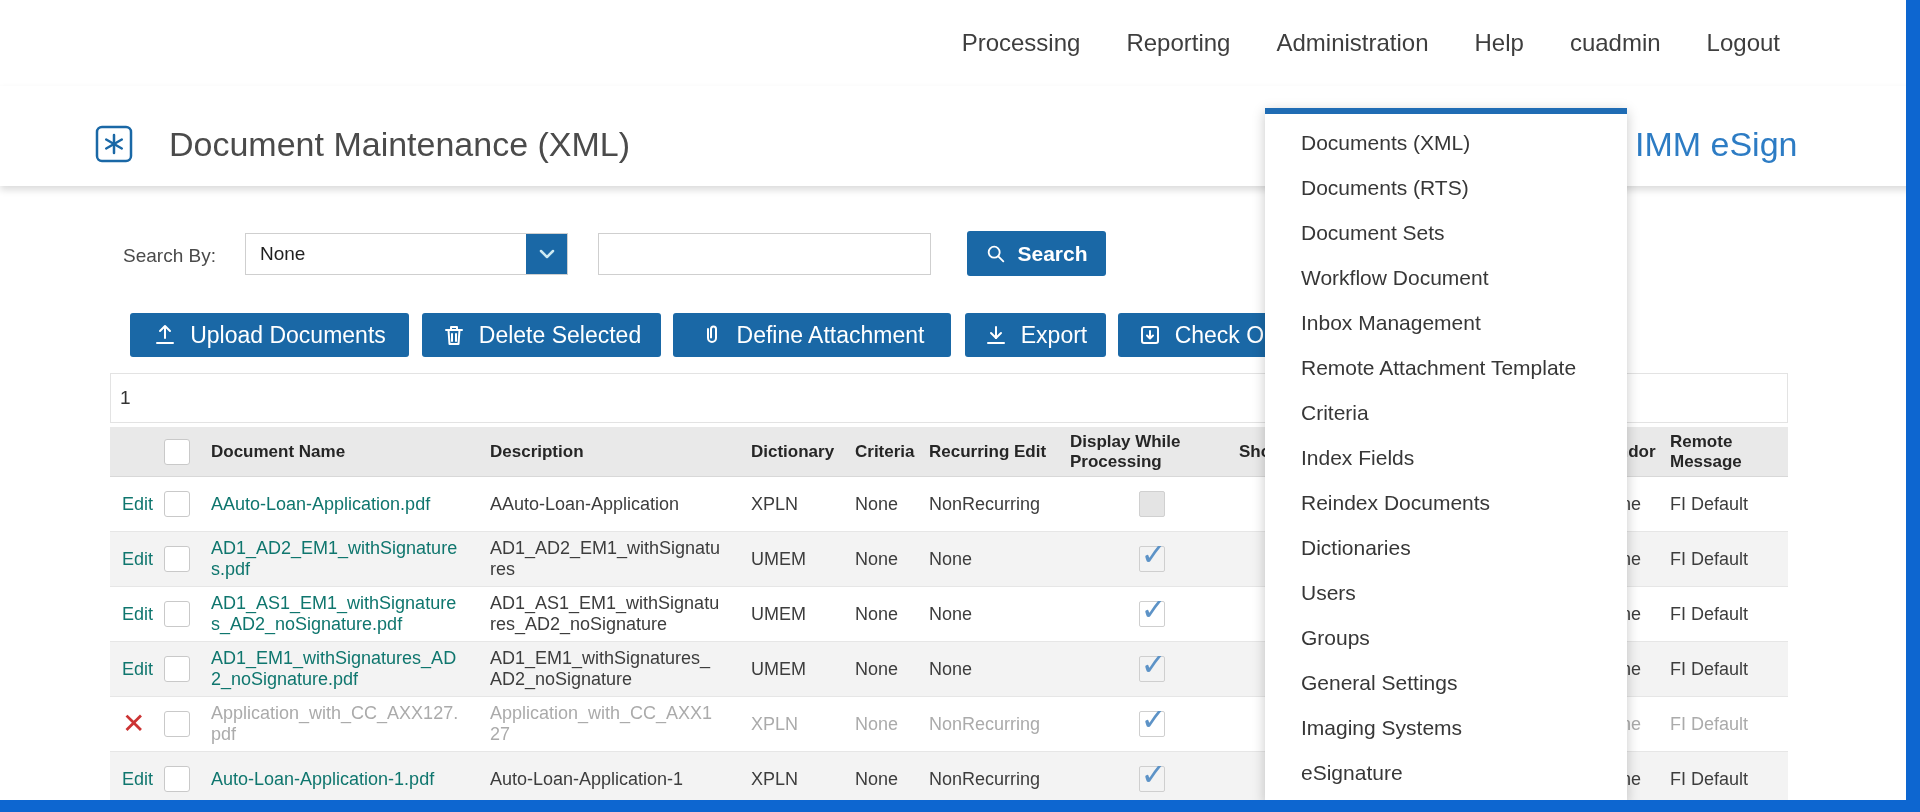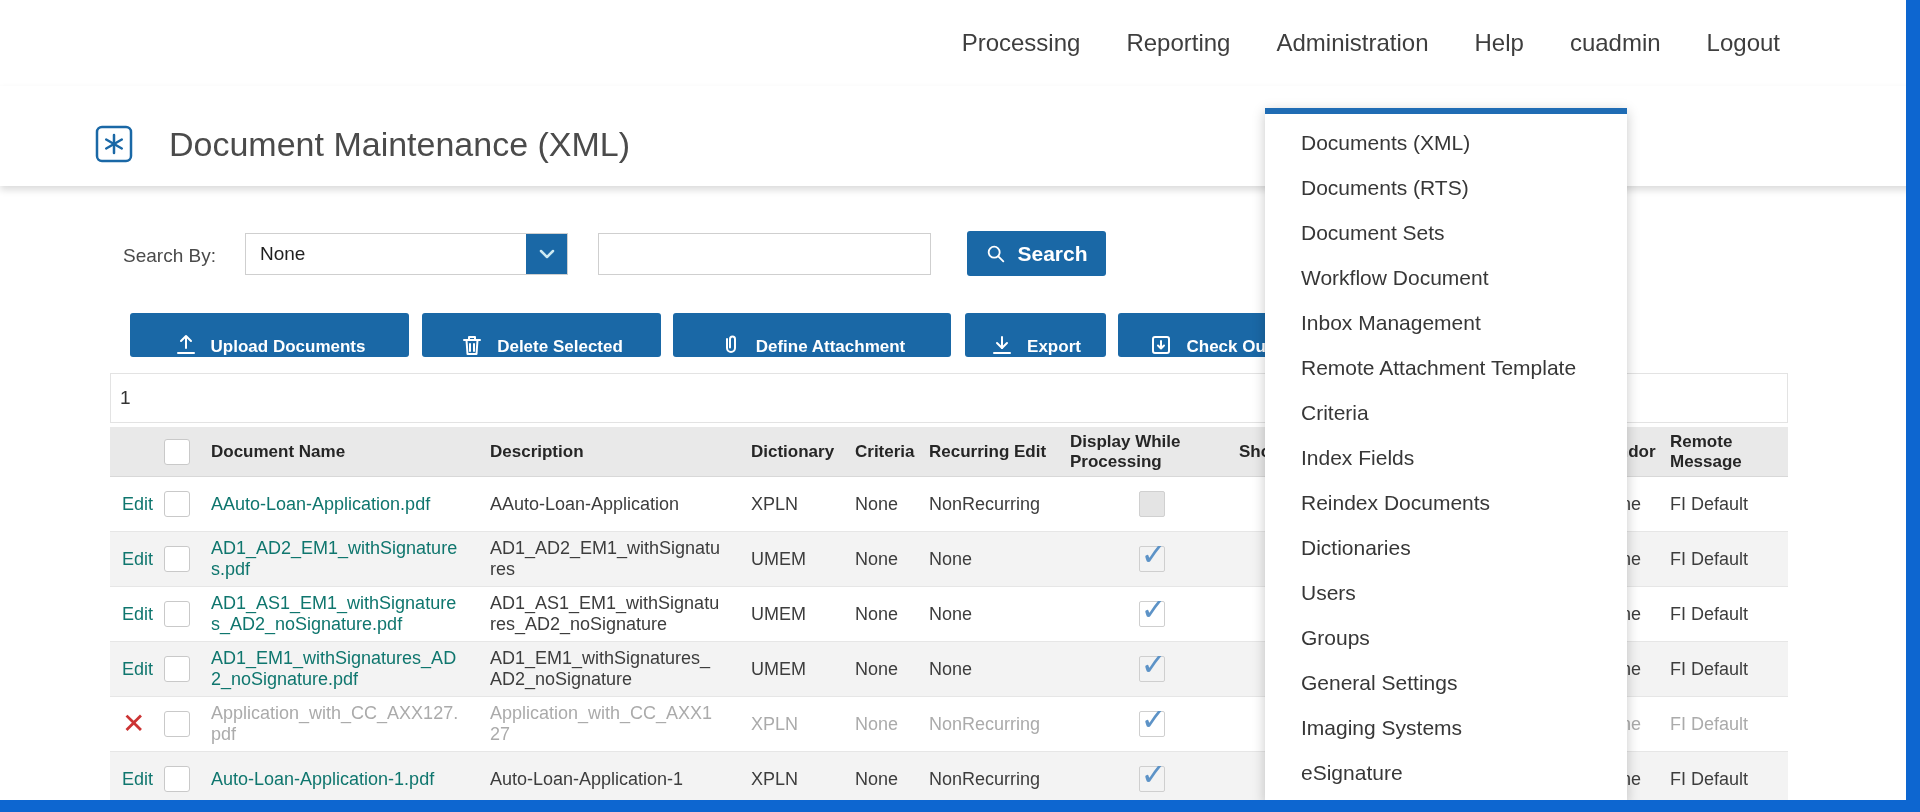--- a/index.html
+++ b/index.html
@@ -35,21 +35,21 @@
                   display:flex; align-items:center; justify-content:center; cursor:pointer; }
   .sb-input { position:absolute; left:598px; top:233px; width:333px; height:42px; border:1px solid #cfcfcf;
               font-size:19px; padding:0 12px; font-family:"Liberation Sans", sans-serif; }
   .search-btn { position:absolute; left:967px; top:231px; width:139px; height:45px; background:#1a68a6;
                 border:none; border-radius:3px; color:#fff; font-size:21px; font-weight:bold;
                 display:flex; align-items:center; justify-content:center; gap:10px; cursor:pointer;
                 font-family:"Liberation Sans", sans-serif; }
 
   
   .tbtn { position:absolute; top:313px; height:44px; background:#1a68a6; border:none; border-radius:3px;
-          color:#fff; font-size:17px; font-weight:bold; display:flex; align-items:flex-end; justify-content:center;
+          color:#fff; font-size:23px; font-weight:normal; display:flex; align-items:center; justify-content:center;
           gap:13px; cursor:pointer; font-family:"Liberation Sans", sans-serif; }
   .btn-upload   { left:130px;  width:279px; }
   .btn-delete   { left:422px;  width:239px; }
   .btn-define   { left:673px;  width:278px; }
   .btn-export   { left:965px;  width:141px; }
   .btn-checkout { left:1118px; width:185px; }
 
   
   .pager { position:absolute; left:110px; top:373px; width:1678px; height:50px; background:#fff;
            border:1px solid #e3e3e3; display:flex; align-items:center; padding-left:9px;
@@ -117,20 +117,21 @@
 <div class="page-header">
   <div class="ph-icon">
     <svg width="40" height="40" viewBox="0 0 40 40">
       <rect x="3" y="3" width="34" height="34" rx="5" fill="#ffffff" stroke="#1a68a6" stroke-width="2.5"></rect>
       <line x1="20" y1="11" x2="20" y2="29" stroke="#1a68a6" stroke-width="2.5" stroke-linecap="round"></line>
       <line x1="12.2" y1="15.5" x2="27.8" y2="24.5" stroke="#1a68a6" stroke-width="2.5" stroke-linecap="round"></line>
       <line x1="12.2" y1="24.5" x2="27.8" y2="15.5" stroke="#1a68a6" stroke-width="2.5" stroke-linecap="round"></line>
     </svg>
   </div>
   <div class="ph-title">Document Maintenance (XML)</div>
+  <div class="ph-product">IMM eSign</div>
 </div>
 
 <div class="search-label">Search By:</div>
 <div class="sb-select">
   <div class="sb-value">None</div>
   <div class="sb-arrow-btn">
     <span>
       <svg width="24" height="24" viewBox="0 0 24 24">
           <polyline points="6,9 12,15 18,9" fill="none" stroke="#cdeaf2" stroke-width="2.5" stroke-linecap="round" stroke-linejoin="round"></polyline>
         </svg>

